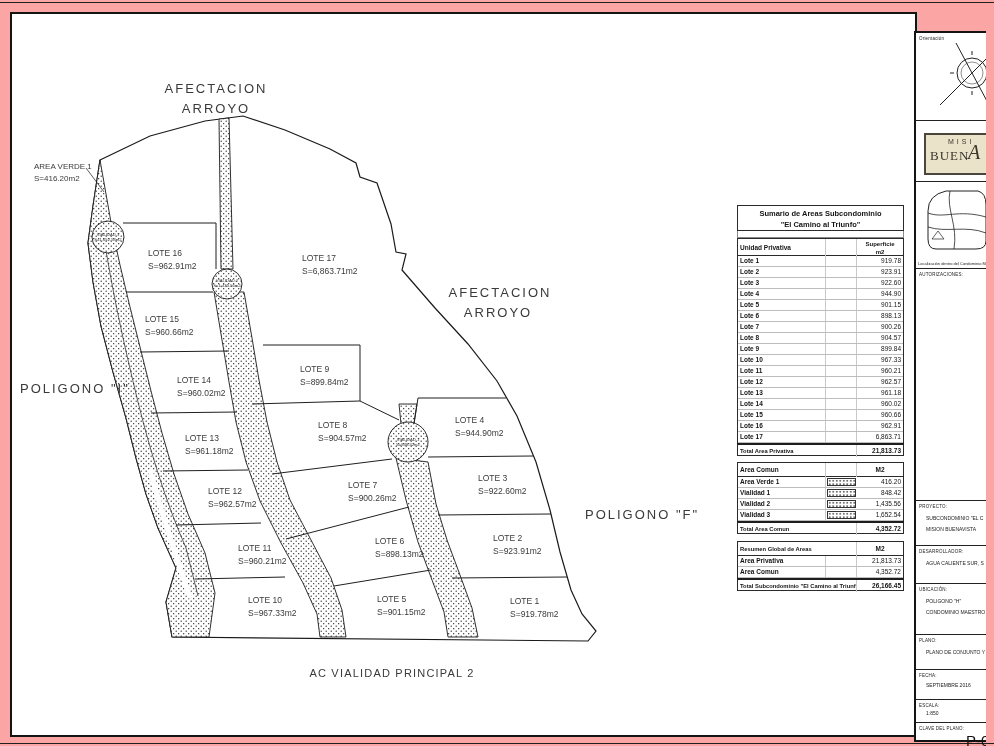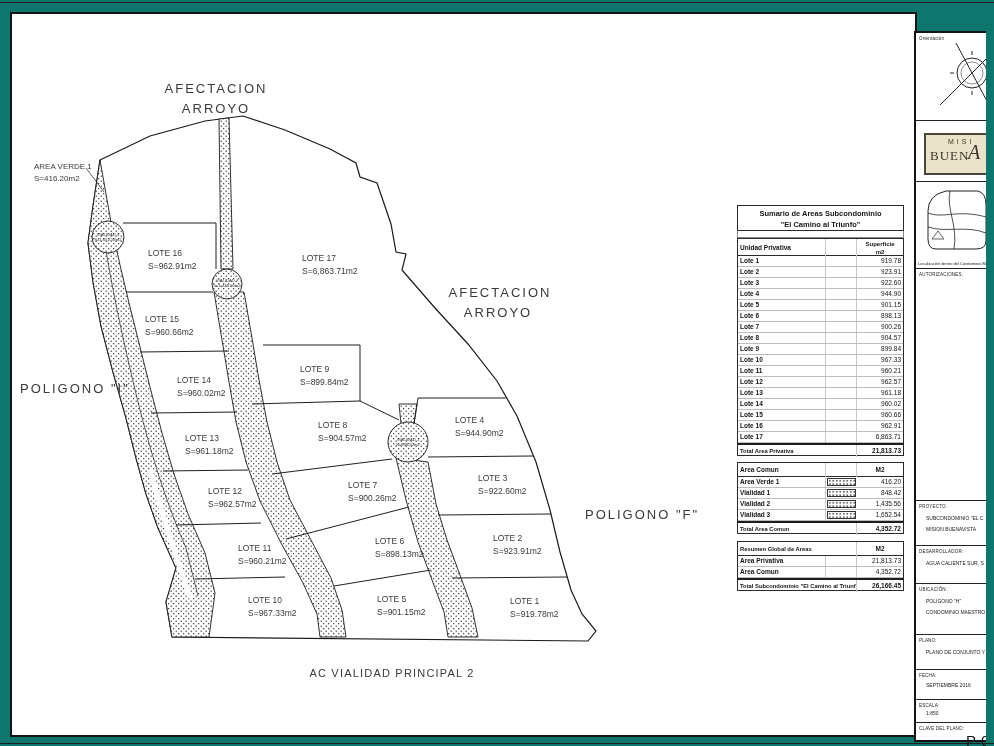--- a/index.html
+++ b/index.html
@@ -1,16 +1,16 @@
 <!DOCTYPE html>
 <html><head>
 <meta charset="utf-8">
 <style>
   html,body{margin:0;padding:0;background:#fff;}
-  #sheet{position:relative;width:994px;height:746px;background:#0f766e;overflow:hidden;
+  #sheet{position:relative;width:994px;height:746px;background:#fca5a5;overflow:hidden;
          font-family:"Liberation Sans",sans-serif;color:#111;}
   .hline{position:absolute;background:#1f1f1f;}
   #frame{position:absolute;left:10px;top:12px;width:907px;height:725px;
          border:2px solid #141414;box-sizing:border-box;background:#fff;}
   #plan-svg{position:absolute;left:10px;top:12px;}
   #plan-svg text{font-family:"Liberation Sans",sans-serif;fill:#3a3a3a;}
   .lot{font-size:8.5px;}
   .big{font-size:13px;letter-spacing:2px;fill:#2e2e2e;}
   .road{font-size:11px;letter-spacing:1.2px;fill:#2e2e2e;}
   .av{font-size:8px;}

